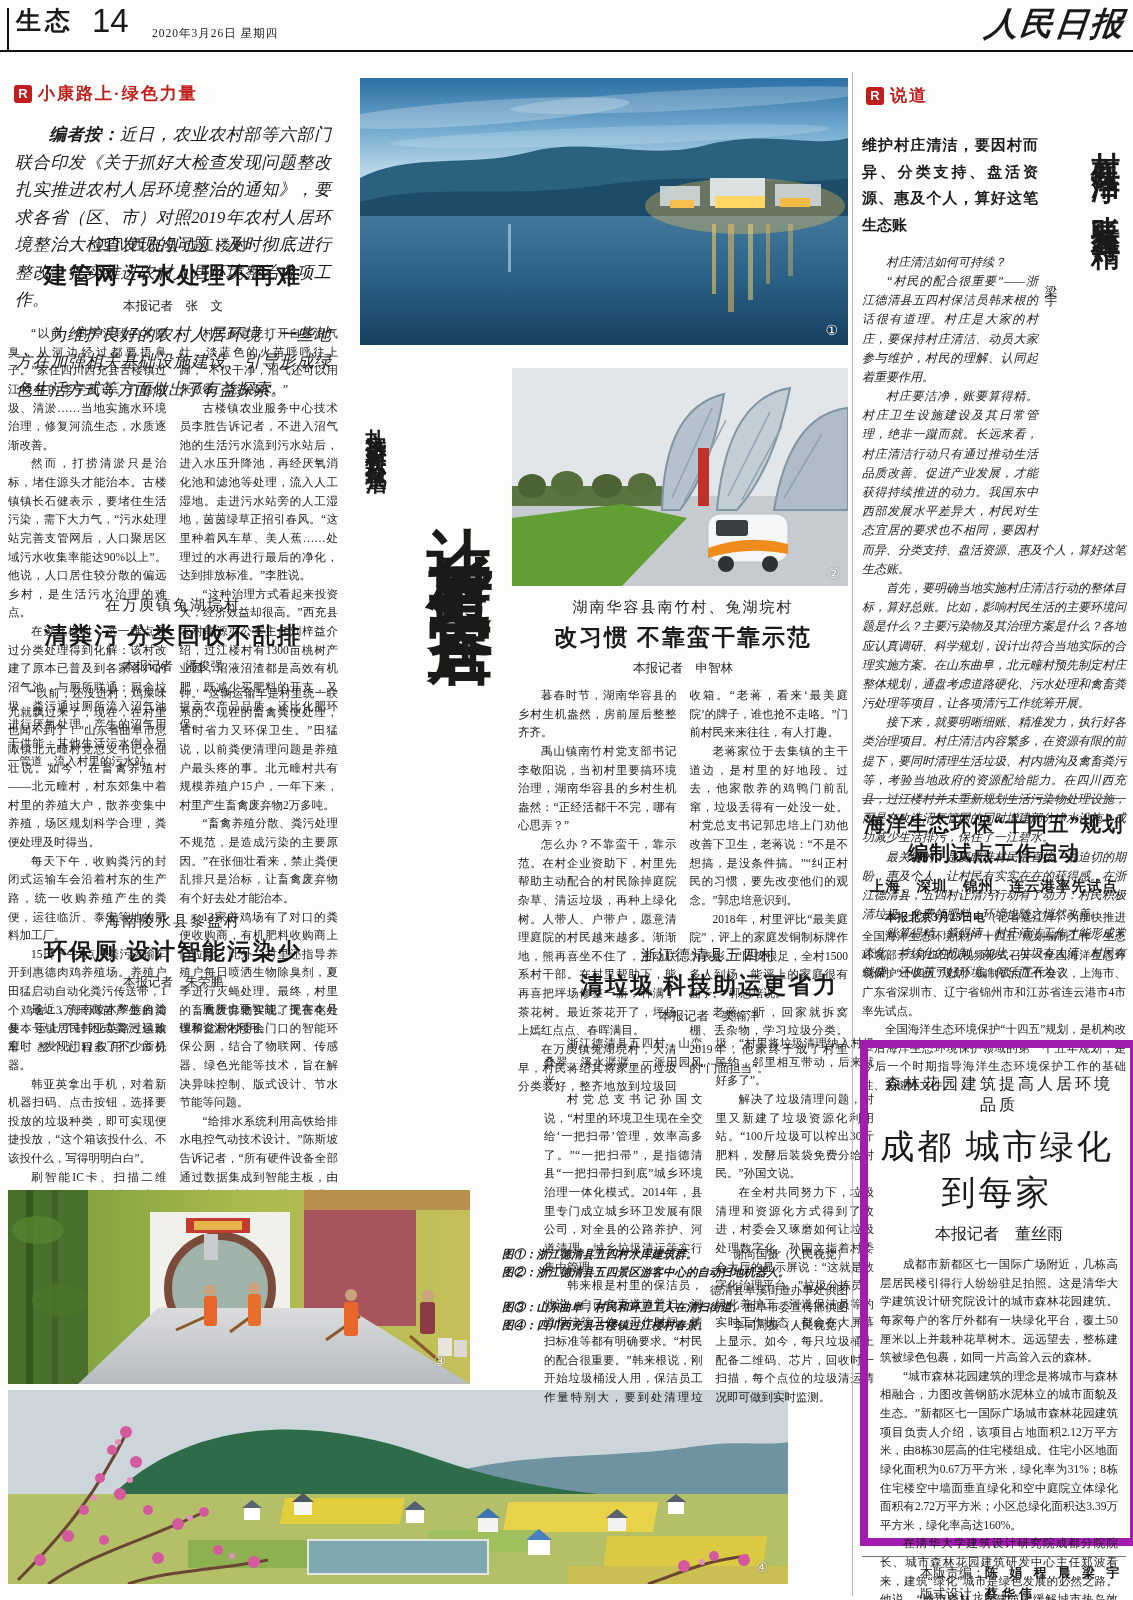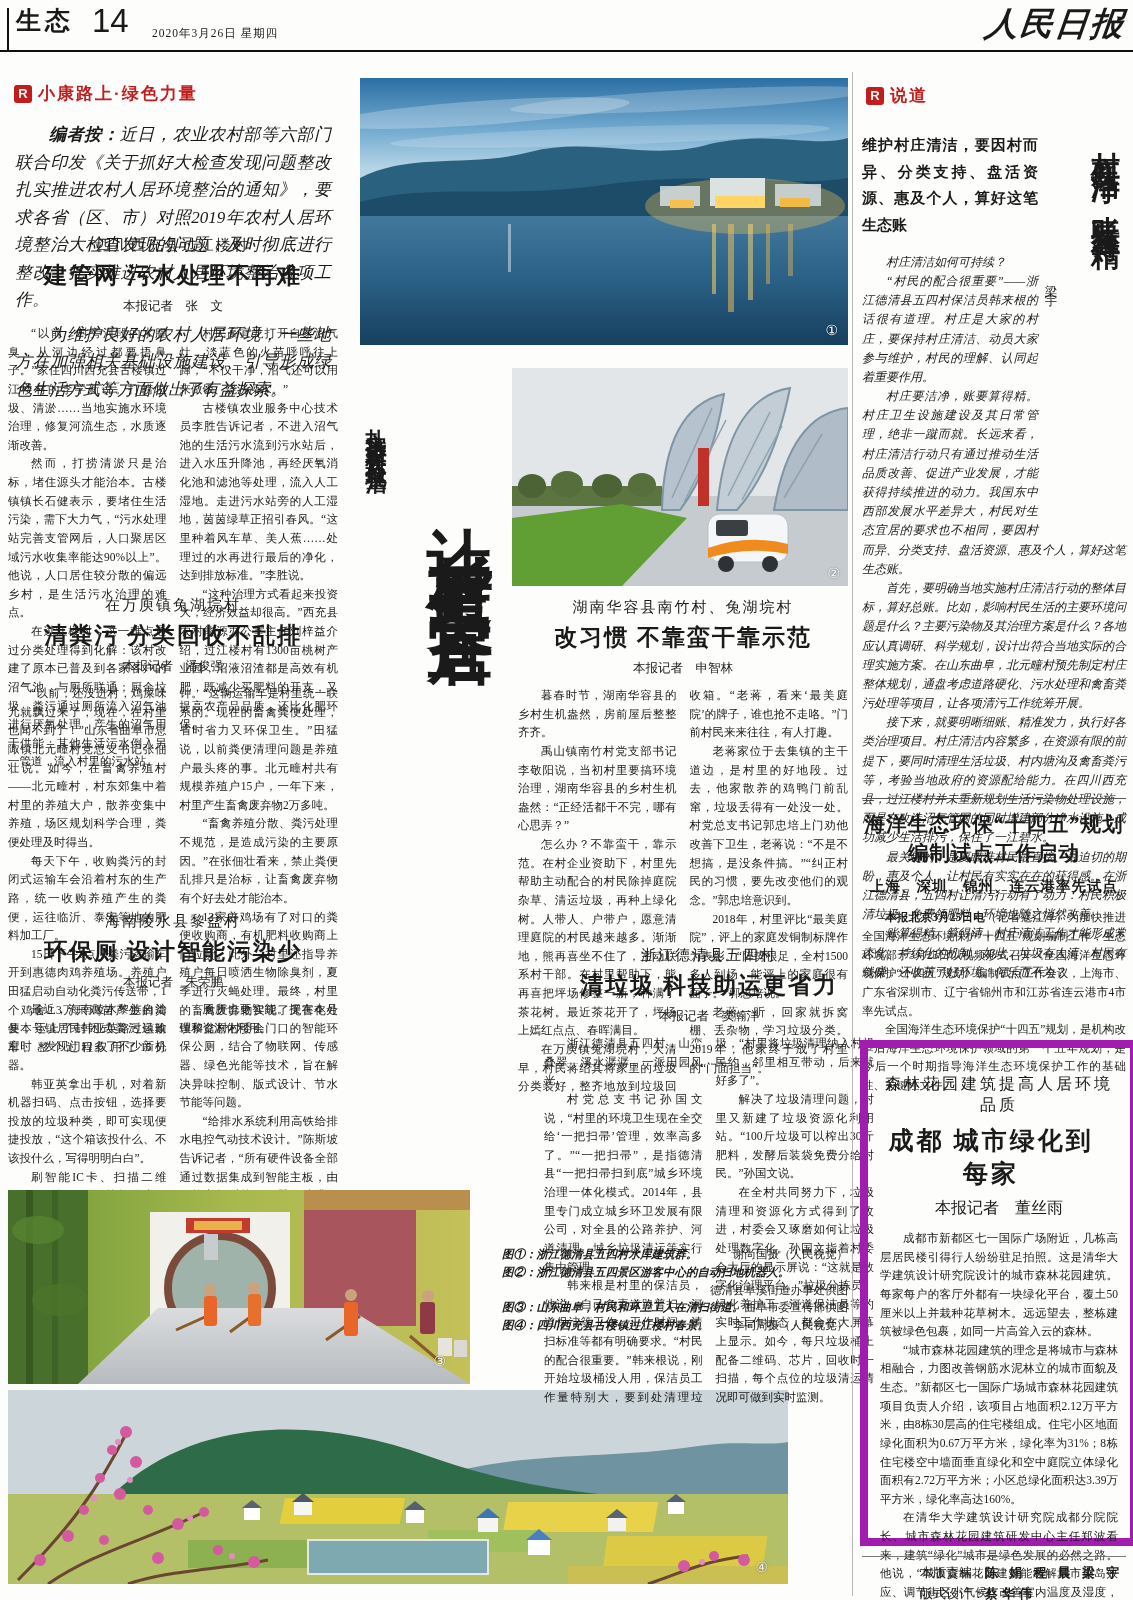--- a/index.html
+++ b/index.html
@@ -51,21 +51,21 @@
   .essay p.ep{margin:0;text-indent:2em;font-size:12px;line-height:1.6;text-align:justify;font-style:italic;}
   .rdivider{position:absolute;left:862px;width:264px;height:1px;background:#555;}
   .ocean{position:absolute;left:862px;top:810px;width:264px;}
   .ocean .oh{text-align:center;font-weight:900;font-size:20.5px;line-height:1.4;margin:0;letter-spacing:1px;}
   .ocean .osub{text-align:center;font-family:"Liberation Sans",sans-serif;font-weight:700;
         font-size:14.5px;margin:10px 0 12px 0;letter-spacing:1px;}
   .redbox{position:absolute;left:860px;top:1040px;width:238px;height:478px;border:8px solid #a21caf;
         padding:12px 12px 0 12px;}
   .redbox .kicker{text-align:center;font-family:"Liberation Sans",sans-serif;font-size:16px;
         letter-spacing:3px;margin:14px 0 8px 0;}
-  .redbox .headline{text-align:center;font-weight:700;font-size:25px;letter-spacing:3px;margin:0 16px 8px 0;}
+  .redbox .headline{text-align:center;font-weight:400;font-size:34px;letter-spacing:3px;margin:0 4px 8px 0;}
   .redbox .byline{text-align:center;font-size:16px;margin:0 0 10px 0;}
   .footer{position:absolute;left:862px;top:1556px;width:264px;border-top:1px solid #777;
         padding-top:7px;font-size:13px;}
   .footer .names{font-weight:700;letter-spacing:4px;}
   .footer div{margin:0 0 3px 58px;}
   
   .photo{position:absolute;overflow:hidden;background:#dfe3e6;}
   .pmarker{position:absolute;color:#fff;font-size:14px;text-shadow:0 0 2px rgba(0,0,0,.6);}
   
   .caps{position:absolute;left:502px;top:1246px;width:346px;font-size:11.5px;font-style:italic;line-height:1.55;}

